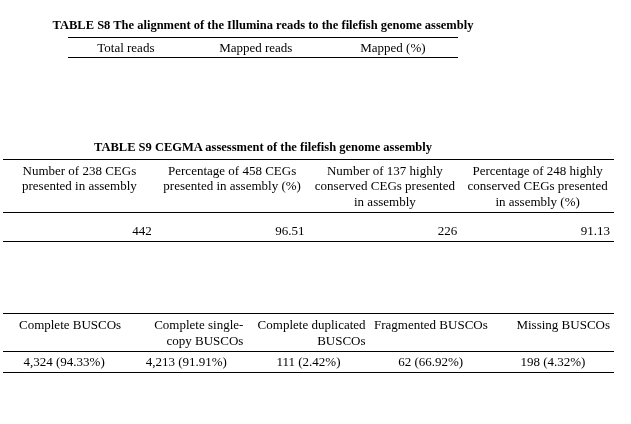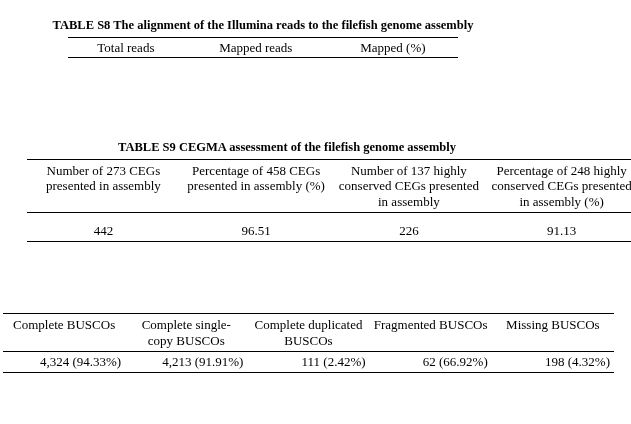--- a/index.html
+++ b/index.html
@@ -60,55 +60,56 @@
     padding-top: 2px;
     padding-bottom: 2px;
   }
   #table-s8 .body-row td {
     border-bottom: 1.2px solid #000;
     padding-top: 2px;
     padding-bottom: 2px;
   }
 
   
-  #table-s9-block { top: 140px; margin-left: 24px; }
+  #table-s9-block { top: 140px; }
   #table-s9 {
     margin: 0 auto;
     width: 611px;
   }
   #table-s9 .head-row td {
     border-top: 1.2px solid #000;
     border-bottom: 1.2px solid #000;
     padding-top: 3px;
     padding-bottom: 3px;
   }
   #table-s9 .body-row td {
     border-bottom: 1.2px solid #000;
     padding-top: 10px;
     padding-bottom: 2px;
+    text-align: right;
   }
 
   
   #table-s10-block { top: 313px; }
   #table-s10 {
     margin: 0 auto;
     width: 611px;
   }
   #table-s10 .head-row td {
     border-top: 1.2px solid #000;
     border-bottom: 1.2px solid #000;
     padding-top: 3px;
     padding-bottom: 3px;
-    text-align: center;
+    text-align: right;
   }
   #table-s10 .body-row td {
     border-bottom: 1.2px solid #000;
     padding-top: 2px;
     padding-bottom: 2px;
-    text-align: right;
+    text-align: center;
   }
 </style>
 </head>
 <body>
 
 <div class="page">
 
   <div class="table-block" id="table-s8-block">
     <div class="caption">TABLE S8 The alignment of the Illumina reads to the filefish genome assembly</div>
     <table id="table-s8">
@@ -126,21 +127,21 @@
     <div class="caption">TABLE S9 CEGMA assessment of the filefish genome assembly</div>
     <table id="table-s9">
       <colgroup>
         <col style="width:25%">
         <col style="width:25%">
         <col style="width:25%">
         <col style="width:25%">
       </colgroup>
       <tbody>
         <tr class="head-row">
-          <td>Number of 273 CEGs presented in assembly</td>
+          <td>Number of 238 CEGs presented in assembly</td>
           <td>Percentage of 458 CEGs presented in assembly (%)</td>
           <td>Number of 137 highly conserved CEGs presented in assembly</td>
           <td>Percentage of 248 highly conserved CEGs presented in assembly (%)</td>
         </tr>
         <tr class="body-row">
           <td>442</td>
           <td>96.51</td>
           <td>226</td>
           <td>91.13</td>
         </tr>

